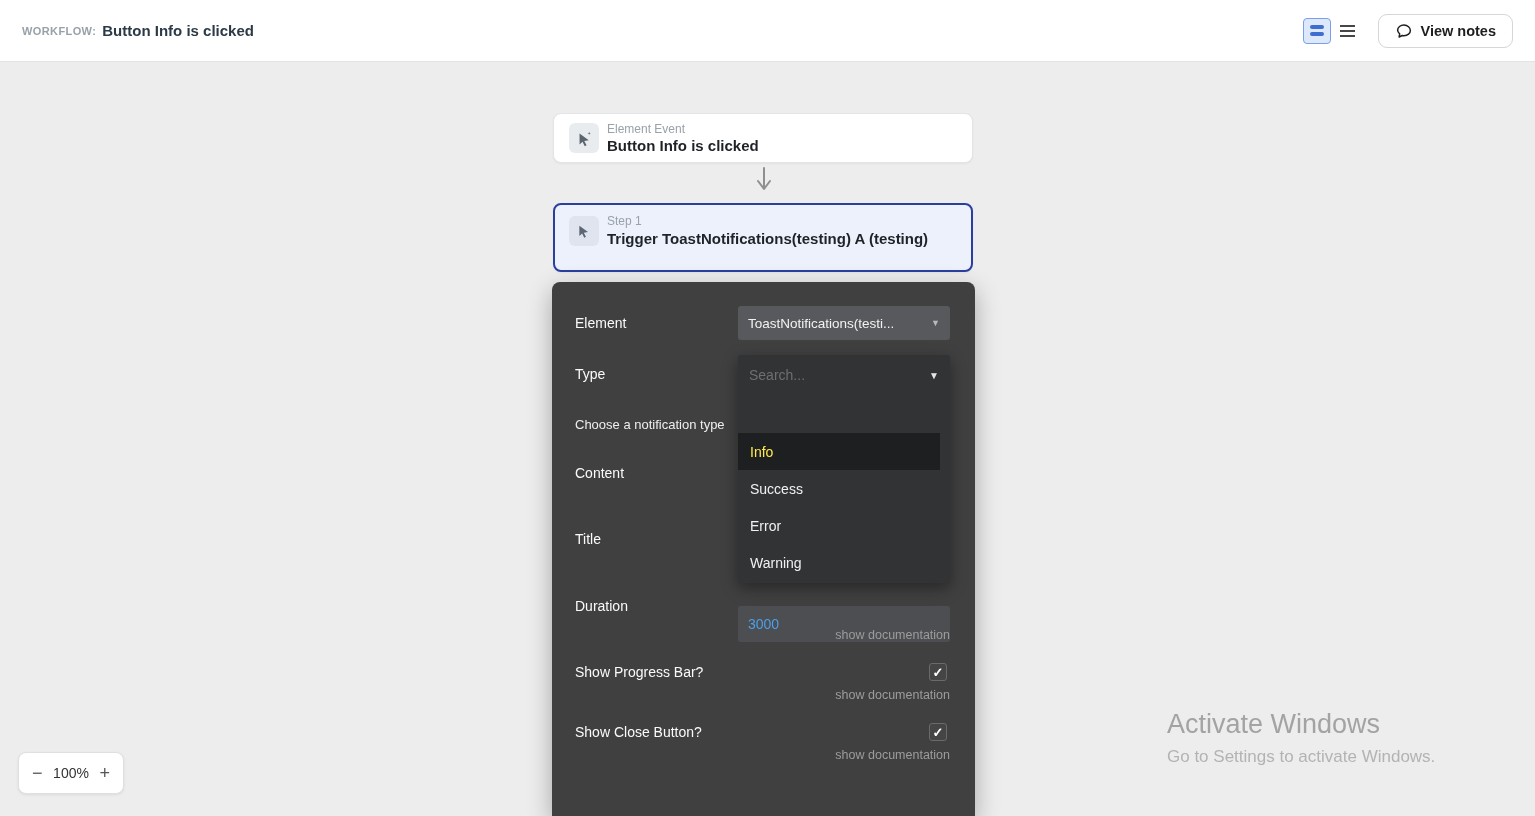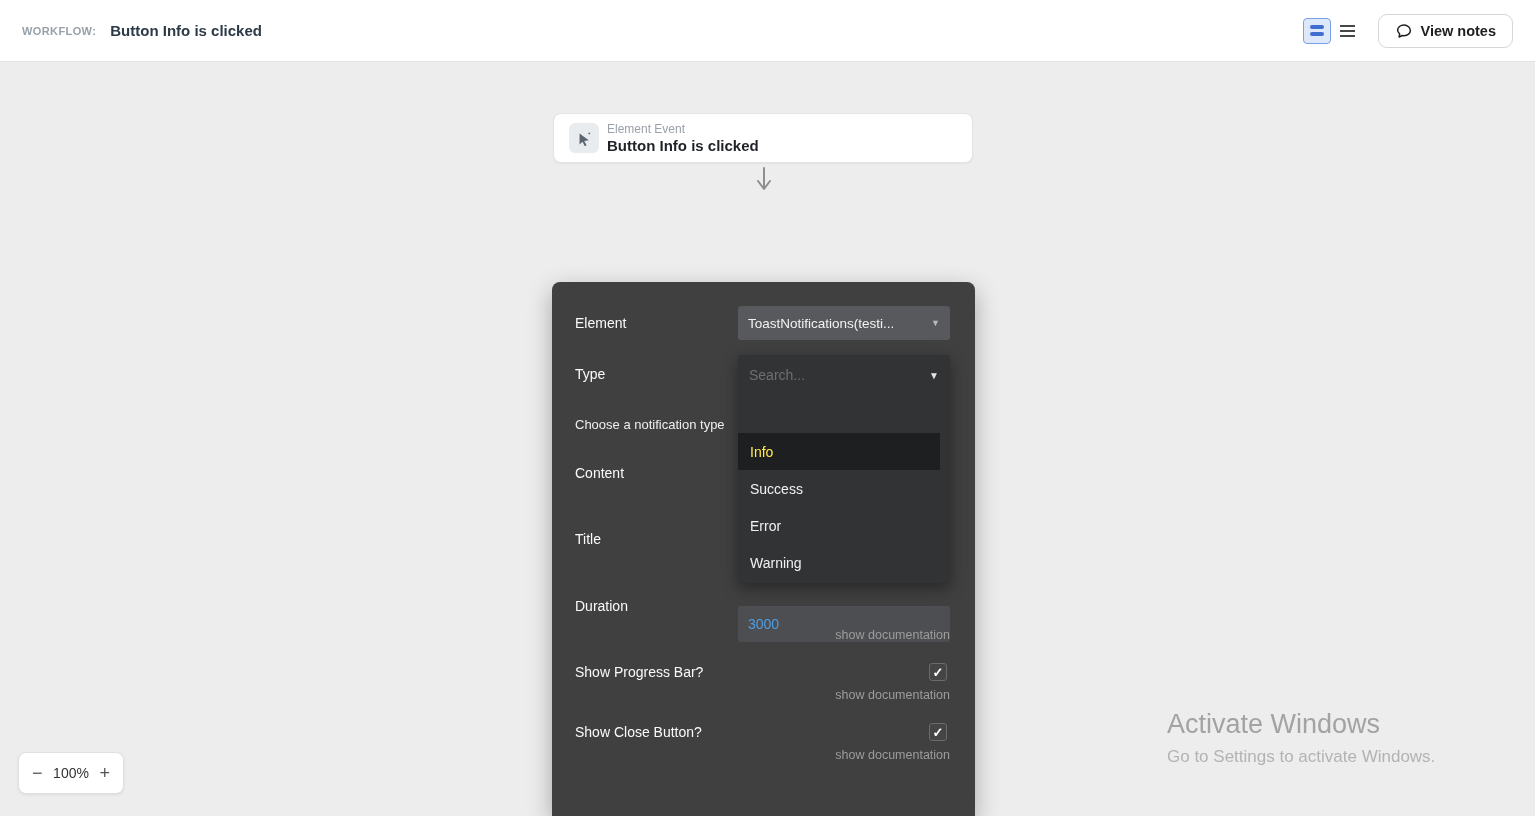--- a/index.html
+++ b/index.html
@@ -3,21 +3,21 @@
 <meta charset="utf-8">
 <style>
   * { margin:0; padding:0; box-sizing:border-box; }
   body { font-family:"Liberation Sans", sans-serif; background:#ededed; }
   .page { position:relative; width:1535px; height:816px; overflow:hidden; background:#ededed; }
 
   
   .topbar { position:absolute; top:0; left:0; right:0; height:62px; background:#fff;
             border-bottom:1px solid #e3e3e3; display:flex; align-items:center;
             justify-content:space-between; padding:0 22px; z-index:20; }
-  .topbar-left { display:flex; align-items:center; gap:14px; }
+  .topbar-left { display:flex; align-items:center; gap:6px; }
   .wf-label { font-size:11px; font-weight:700; color:#98a0a8; letter-spacing:.4px; }
   .wf-title { font-size:15px; font-weight:700; color:#2c3a47; }
   .topbar-right { display:flex; align-items:center; gap:16px; }
   .view-toggle { display:flex; align-items:center; gap:3px; }
   .vt-btn { width:28px; height:26px; border:1px solid transparent; background:transparent;
             border-radius:4px; display:flex; align-items:center; justify-content:center; cursor:pointer; }
   .vt-btn.active { background:#dde9fb; border-color:#79a0e8; }
   .bars-icon { display:flex; flex-direction:column; gap:3px; }
   .bars-icon i { display:block; width:14px; height:4px; border-radius:2px; background:#3f6ed0; }
   .menu-icon { display:flex; flex-direction:column; gap:3px; }
@@ -159,20 +159,31 @@
       </div>
     </div>
 
     <div class="flow-arrow">
       <svg width="18" height="32" viewBox="0 0 18 32" fill="none" stroke="#8f8f8f" stroke-width="2" stroke-linecap="round" stroke-linejoin="round">
         <path d="M9 2v19"></path>
           <path d="M3 15l6 8 6-8"></path>
       </svg>
     </div>
 
+    <div class="card step-card">
+      <span class="card-icon">
+        <svg width="16" height="16" viewBox="0 0 24 24" fill="#5c6675">
+          <path d="M5 4l13 9.6-6.3.9 3.2 6.2-2.5 1.3-3.2-6.3-4.2 3.9z"></path>
+        </svg>
+      </span>
+      <div class="card-text">
+        <div class="card-kind">Step 1</div>
+        <div class="card-title">Trigger ToastNotifications(testing) A (testing)</div>
+      </div>
+    </div>
 
     <div class="prop-panel">
 
       <div class="panel-body">
 
         <span class="p-label l-element">Element</span>
         <div class="p-field f-element dd-gray">
           <span class="dd-value">ToastNotifications(testi...</span>
           <span class="caret">▼</span>
         </div>

